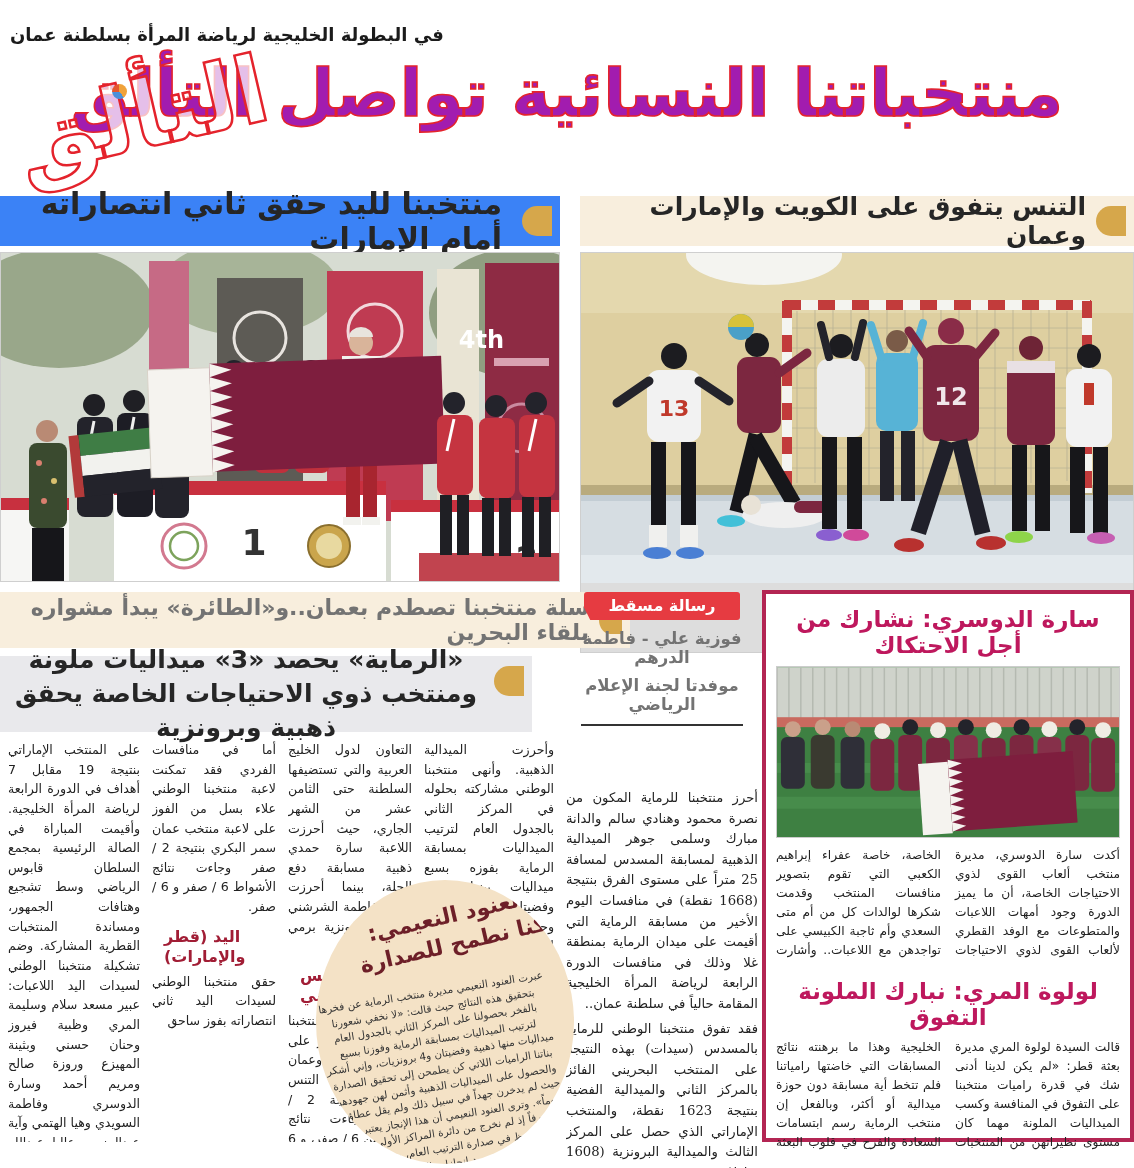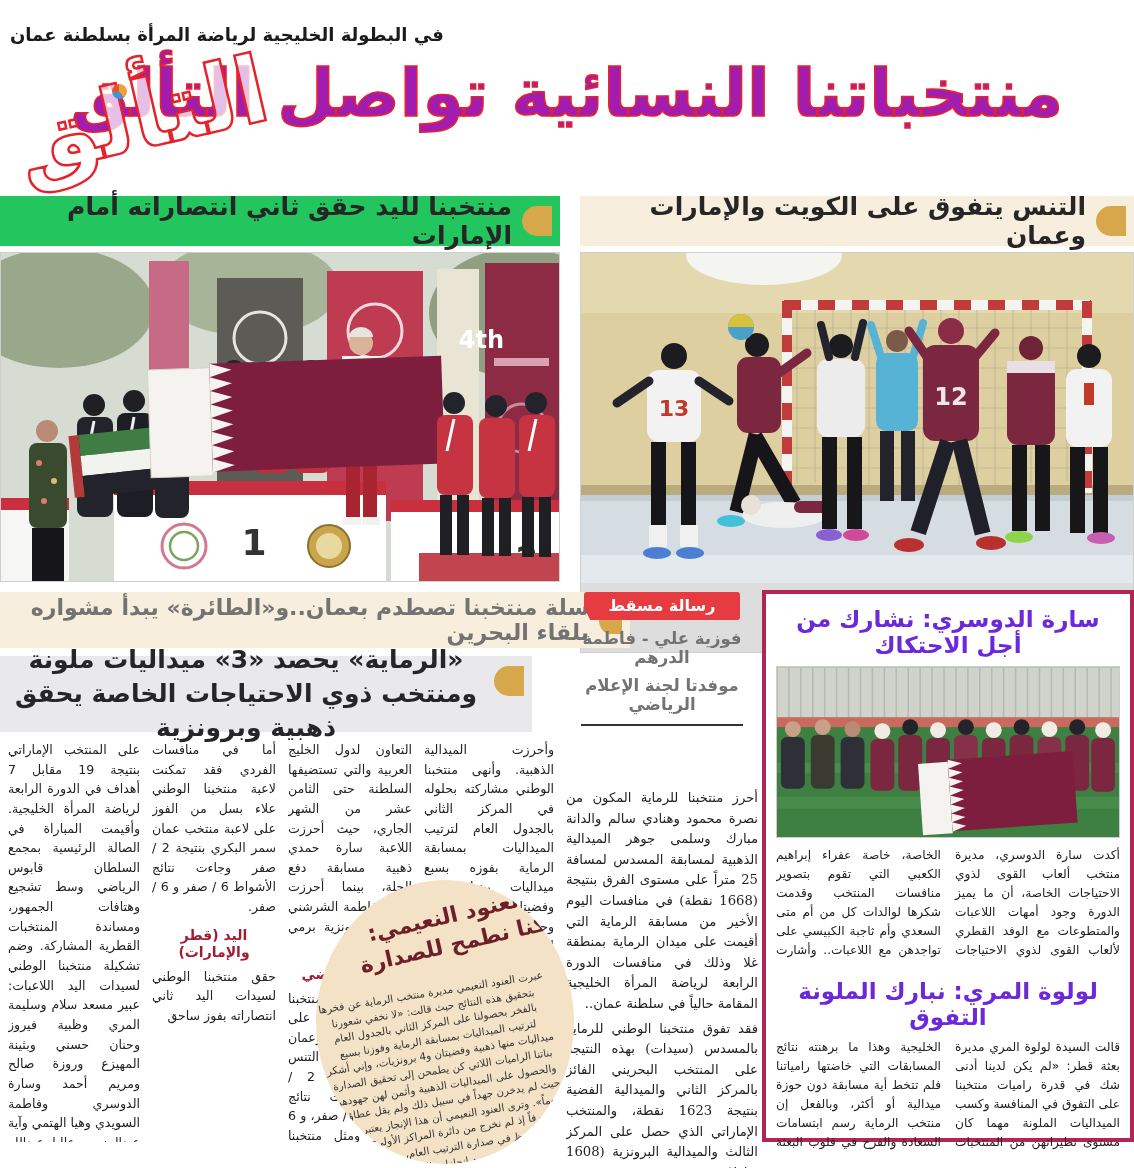--- a/index.html
+++ b/index.html
@@ -17,21 +17,21 @@
     color:rgba(255,255,255,0.72); -webkit-text-stroke:2.5px #e4232c;
     transform:rotate(-13deg); line-height:1.2; z-index:3; }
   .overlay-dot { position:absolute; top:84px; left:112px; width:15px; height:15px; border-radius:50%;
     background:conic-gradient(#f0a23a 0 40%, #4a90d9 40% 75%, #e4572e 75% 100%); z-index:4; }
 
   
   .bar { position:absolute; height:50px; display:flex; align-items:center;
     font-weight:bold; color:#262626; }
   .bar .gold { width:30px; height:30px; border-radius:50% 0 0 50%; background:#d6a74b;
     margin-left:10px; flex:0 0 auto; }
-  .bar-handball { top:196px; left:0; width:560px; background:#22c55e; font-size:25px; padding:0 8px; }
+  .bar-handball { top:196px; left:0; width:560px; background:#3b82f6; font-size:30px; padding:0 8px;gap:10px; }
   .bar-tennis { top:196px; left:580px; width:554px; background:#f8eedd; font-size:25px; padding:0 8px; }
   .subbar1 { position:absolute; top:592px; left:0; width:630px; height:56px; background:#f8eedd;
     display:flex; align-items:center; font-size:22px; font-weight:bold; color:#737373; padding:0 8px; }
   .subbar1 .gold { width:28px; height:28px; border-radius:50% 0 0 50%; background:#d6a74b; margin-left:10px; }
   .subbar2 { position:absolute; top:656px; left:0; width:532px; height:76px; background:#e9e9ec;
     display:flex; align-items:center; font-size:25px; font-weight:bold; color:#262626;
     padding:0 8px; line-height:1.35; text-align:center; }
   .subbar2 .gold { width:30px; height:30px; border-radius:50% 0 0 50%; background:#d6a74b;
     margin-left:10px; flex:0 0 auto; align-self:flex-start; margin-top:10px; }
 
@@ -52,35 +52,35 @@
   
   .col { position:absolute; top:740px; font-size:12.6px; line-height:1.56; color:#222;
     text-align:justify; overflow:hidden; direction:rtl; }
   .colA { left:566px; width:192px; height:402px; font-size:13.2px;
     font-family:"DejaVu Serif","DejaVu Sans",sans-serif;margin-top:48px; }
   .colA p { margin-bottom:4px; }
   .colB { left:424px; width:130px; height:268px; }
   .colC { left:288px; width:124px; height:402px; }
   .colD { left:152px; width:124px; height:402px; }
   .colE { left:8px;  width:132px; height:402px; }
-  .col-subhead { font-size:14px; font-weight:bold; color:#a11d35; text-align:center;
+  .col-subhead { font-size:16px; font-weight:bold; color:#a11d35; text-align:left;
     margin:10px 12px 5px; line-height:1.25; font-family:"DejaVu Sans",sans-serif; }
 
   
   .callout { position:absolute; top:880px; left:316px; width:258px; height:284px;
     background:#f4e2c6; border-radius:50%; z-index:5; overflow:hidden; }
   .callout-title { position:absolute; top:22px; right:14px; width:220px; text-align:center;
     transform:rotate(-13deg); color:#6d1f28; font-weight:bold; font-size:22px; line-height:1.3; }
   .callout-body { position:absolute; top:104px; left:13px; width:230px; transform:rotate(-9deg);
     font-size:10.4px; line-height:1.5; color:#333; text-align:center; }
 
   
   .sidebox { position:absolute; top:590px; left:762px; width:372px; height:552px;
     border:4px solid #b32553; background:#fff; padding:8px 10px; }
-  .sidebox h2 { font-size:23px; font-weight:bold; color:#6d28d9; text-align:center; margin:4px 0 8px; }
+  .sidebox h2 { font-size:23px; font-weight:bold; color:#be185d; text-align:center; margin:4px 0 8px; }
   .sidebox .boxphoto { width:100%; height:172px; border:1px solid #ccc; overflow:hidden; }
   .boxtext { margin-top:8px; column-count:2; column-gap:14px; font-size:12.2px; line-height:1.55;
     color:#222; text-align:justify; height:128px; overflow:hidden; }
   .boxtext2 { height:132px; }
 </style>
 </head>
 <body>
 
 <div id="page">
 

